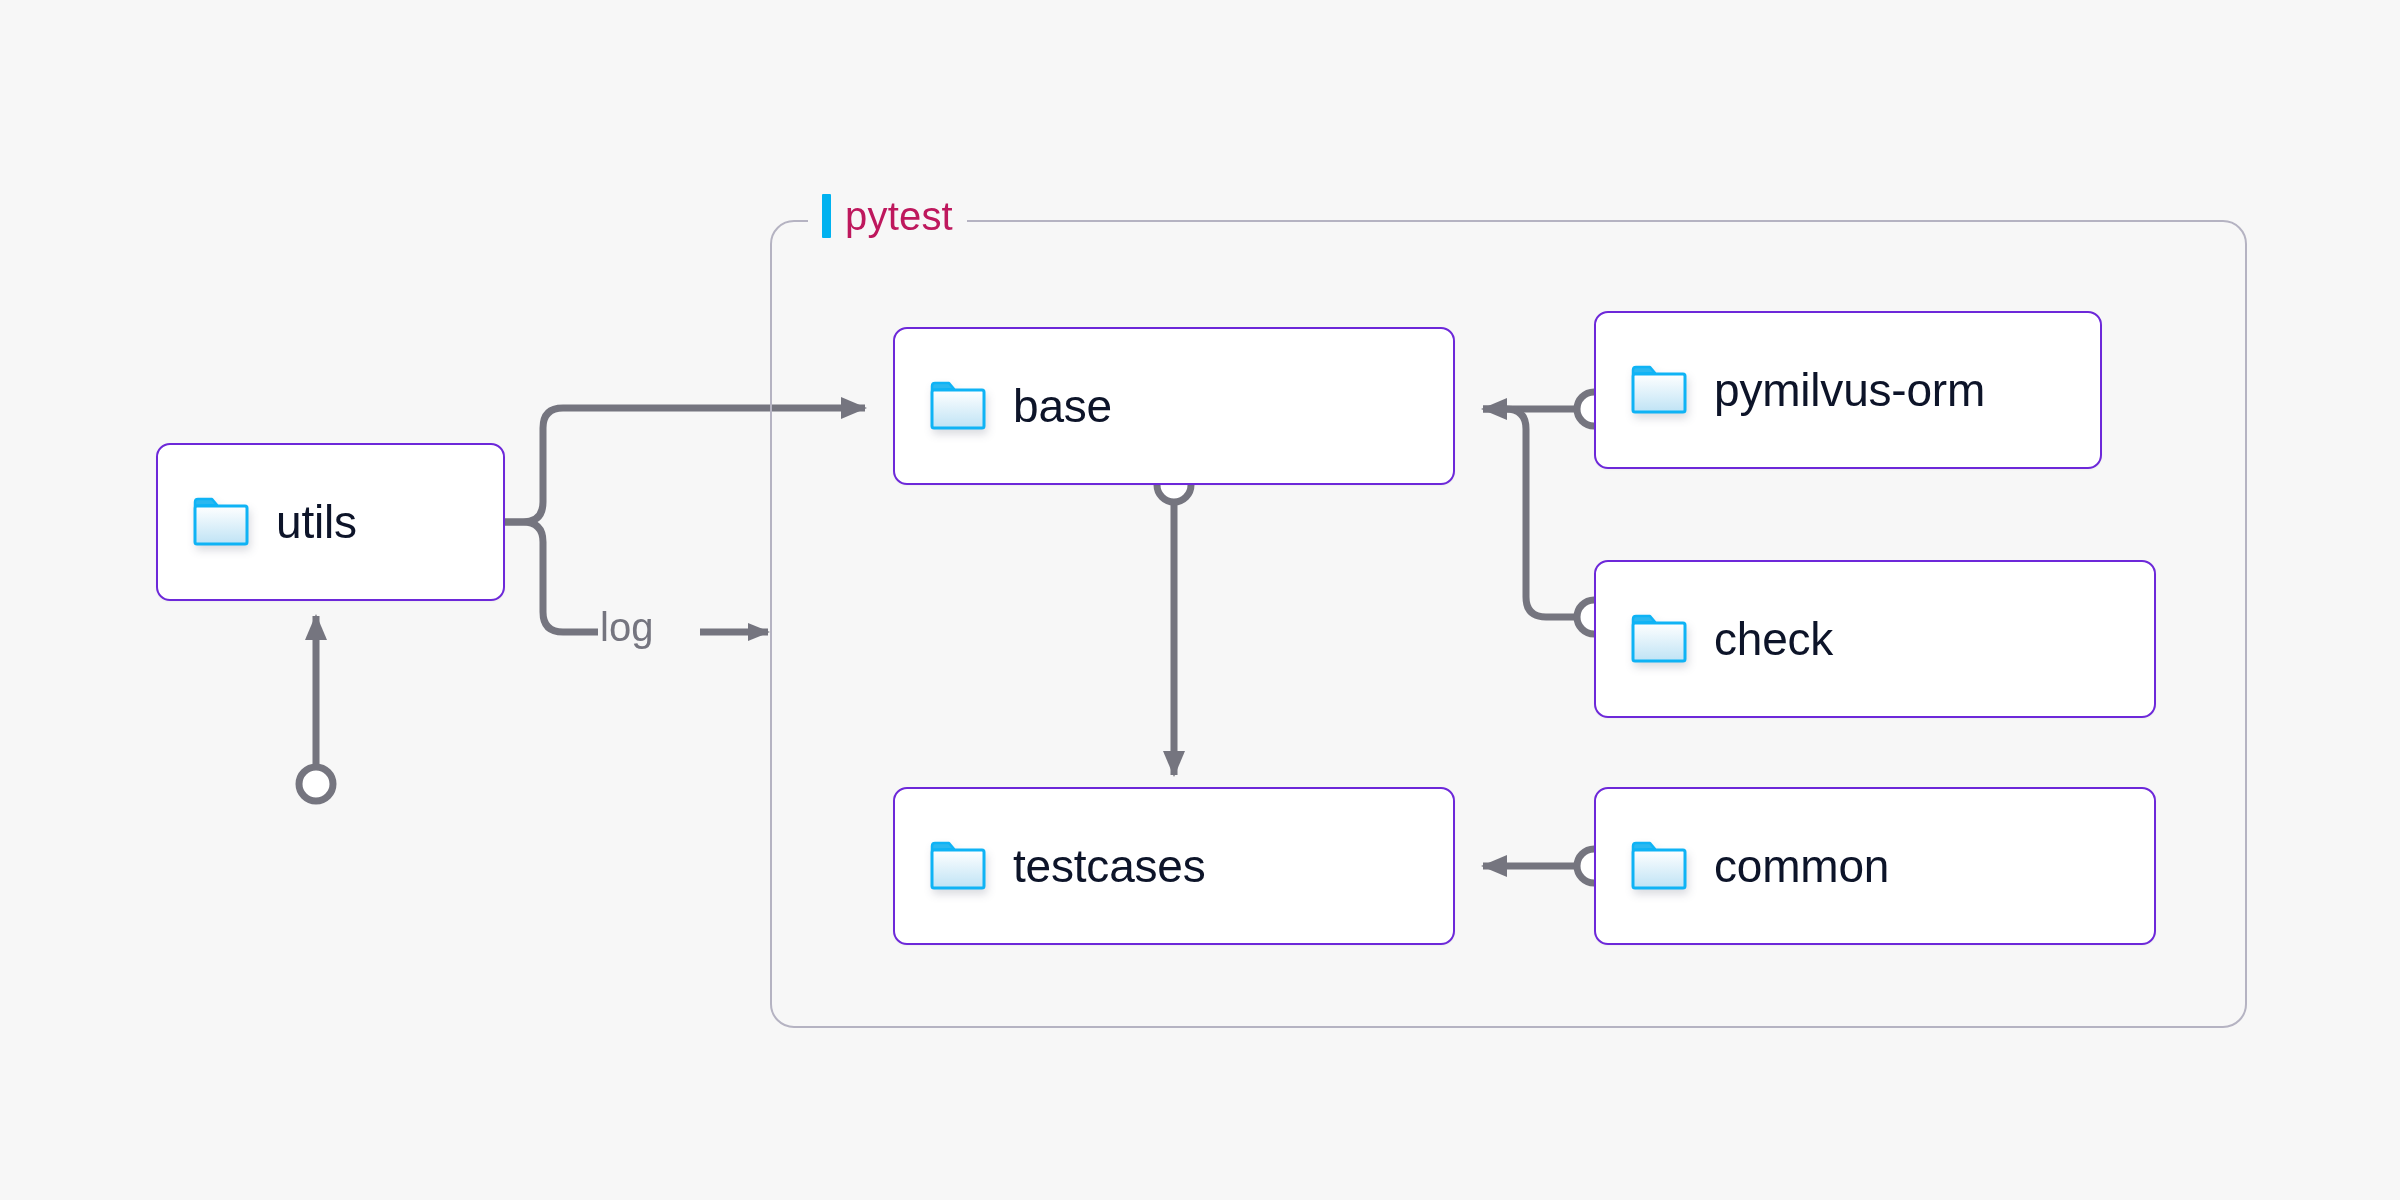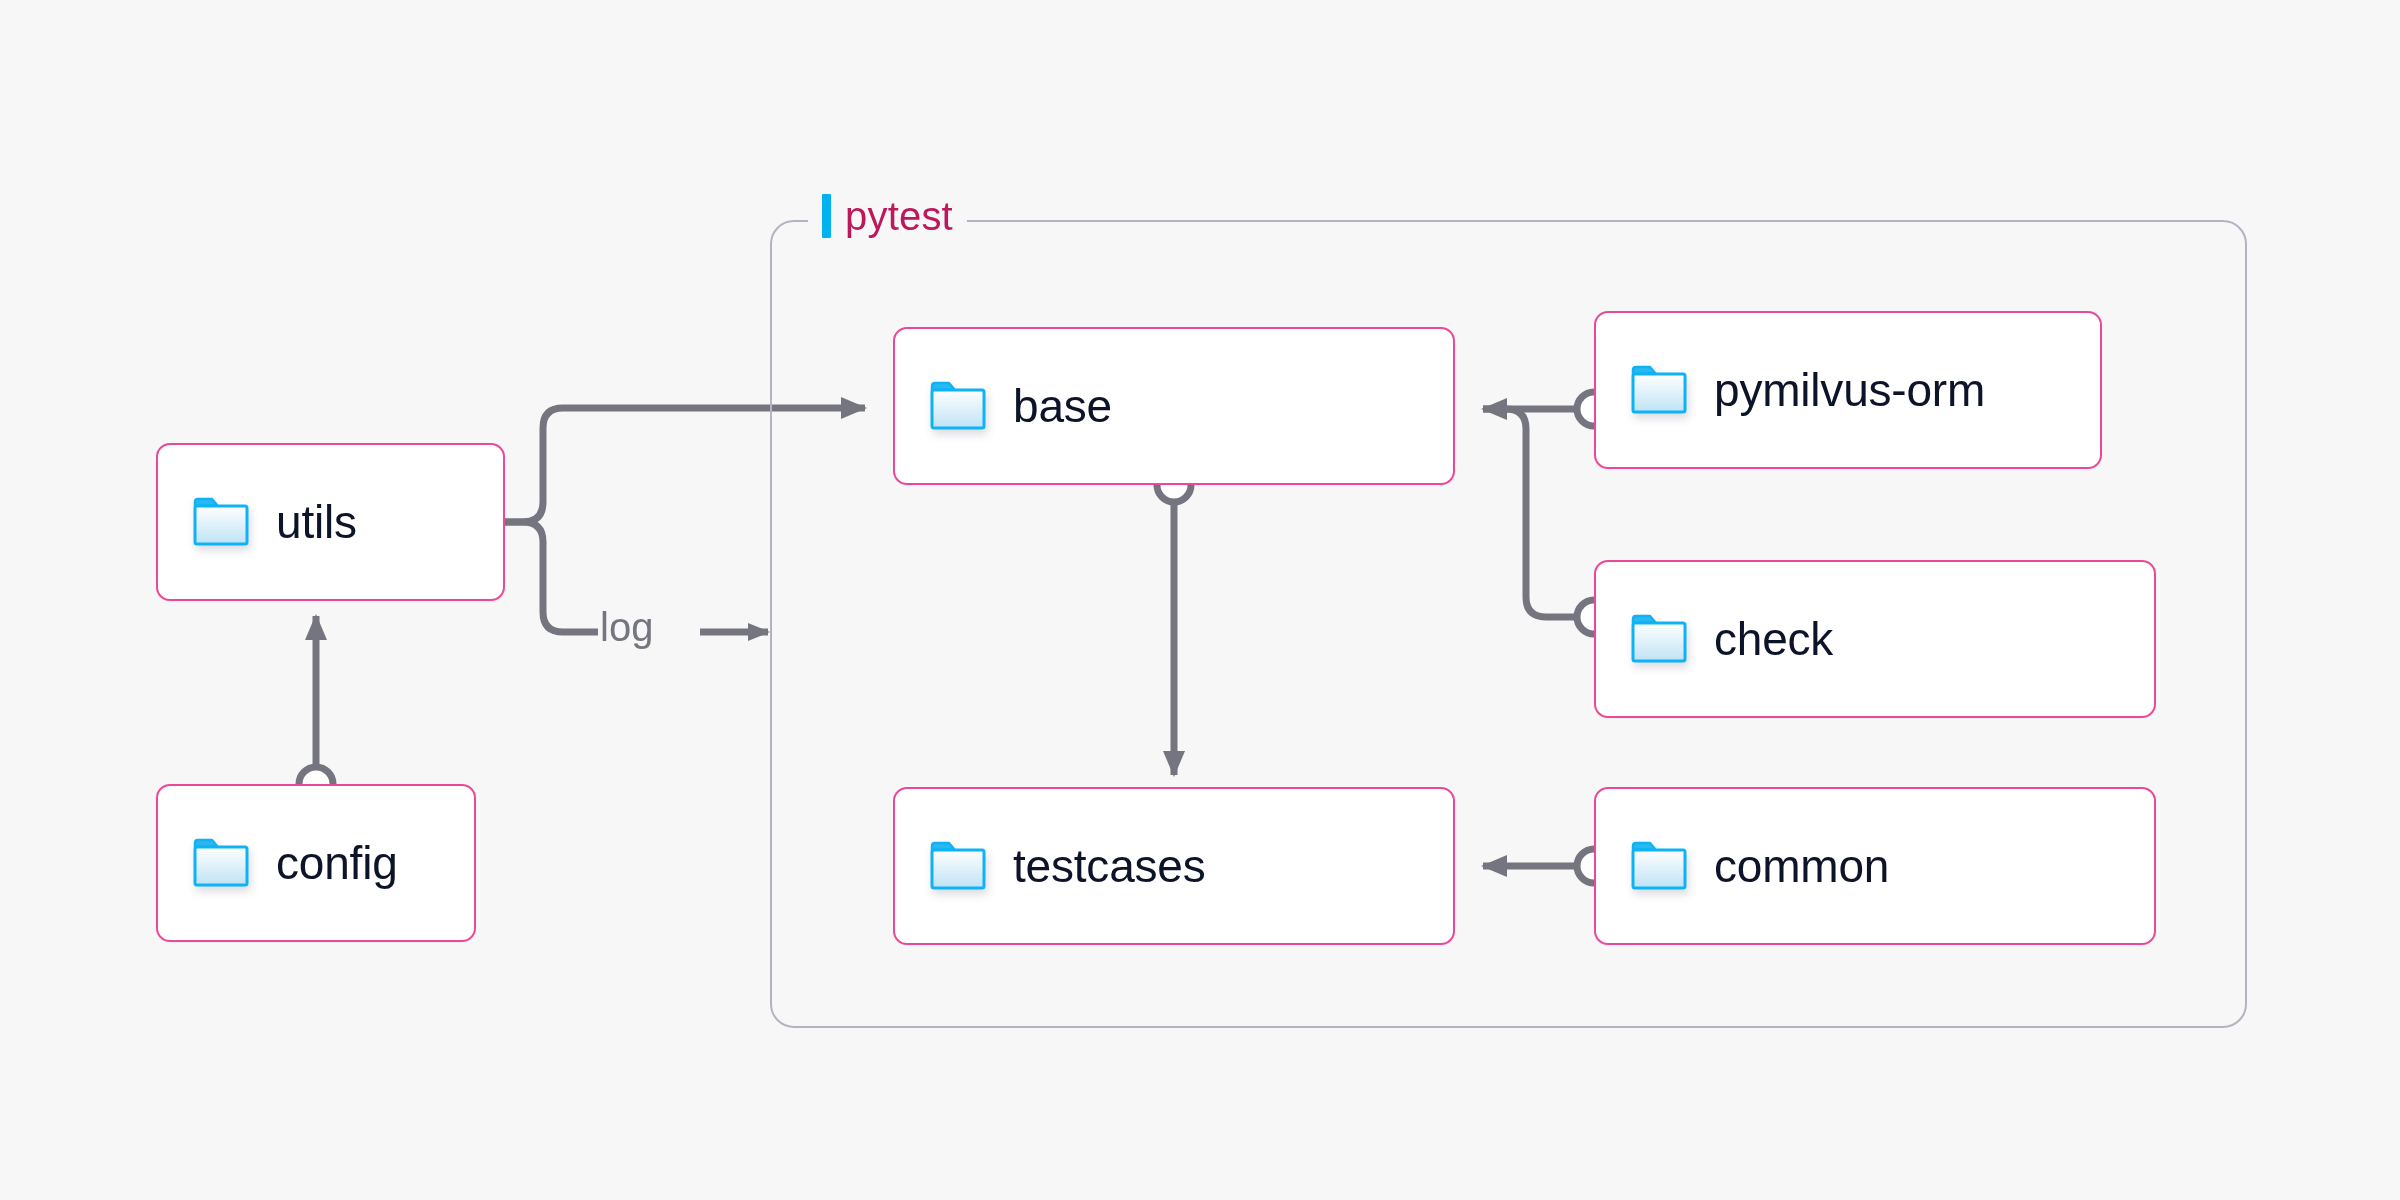--- a/index.html
+++ b/index.html
@@ -48,21 +48,21 @@
   }
   .group-label-text {
     font-size: 40px;
     color: #be185d;
     letter-spacing: 0.2px;
     white-space: nowrap;
   }
   .node {
     position: absolute;
     background: #ffffff;
-    border: 2px solid #ec4899;
+    border: 2px solid #6d28d9;
     border-radius: 14px;
     box-sizing: border-box;
     display: flex;
     align-items: center;
     box-shadow: 0 1px 2px rgba(20,20,40,0.04);
   }
   .node-inner {
     display: flex;
     align-items: center;
     gap: 26px;
@@ -156,31 +156,20 @@
       <span class="folder-icon">
         <svg viewBox="0 0 58 50" width="58" height="50" xmlns="http://www.w3.org/2000/svg">
           <path d="M3,9 L3,5 Q3,2 6,2 L20,2 L25,8 L3,9 Z" fill="#2bb8f0" stroke="#0fb3f5" stroke-width="2.5" stroke-linejoin="round"></path>
           <rect x="3" y="9" width="52" height="38" rx="2" fill="url(#folderGrad)" stroke="#0fb3f5" stroke-width="3"></rect>
         </svg>
       </span>
       <span class="node-label">utils</span>
     </div>
   </div>
 
-  <div class="node" style="left:156px; top:784px; width:320px; height:158px;">
-    <div class="node-inner">
-      <span class="folder-icon">
-        <svg viewBox="0 0 58 50" width="58" height="50" xmlns="http://www.w3.org/2000/svg">
-          <path d="M3,9 L3,5 Q3,2 6,2 L20,2 L25,8 L3,9 Z" fill="#2bb8f0" stroke="#0fb3f5" stroke-width="2.5" stroke-linejoin="round"></path>
-          <rect x="3" y="9" width="52" height="38" rx="2" fill="url(#folderGrad)" stroke="#0fb3f5" stroke-width="3"></rect>
-        </svg>
-      </span>
-      <span class="node-label">config</span>
-    </div>
-  </div>
 
   <div class="node" style="left:893px; top:327px; width:562px; height:158px;">
     <div class="node-inner">
       <span class="folder-icon">
         <svg viewBox="0 0 58 50" width="58" height="50" xmlns="http://www.w3.org/2000/svg">
           <path d="M3,9 L3,5 Q3,2 6,2 L20,2 L25,8 L3,9 Z" fill="#2bb8f0" stroke="#0fb3f5" stroke-width="2.5" stroke-linejoin="round"></path>
           <rect x="3" y="9" width="52" height="38" rx="2" fill="url(#folderGrad)" stroke="#0fb3f5" stroke-width="3"></rect>
         </svg>
       </span>
       <span class="node-label">base</span>

